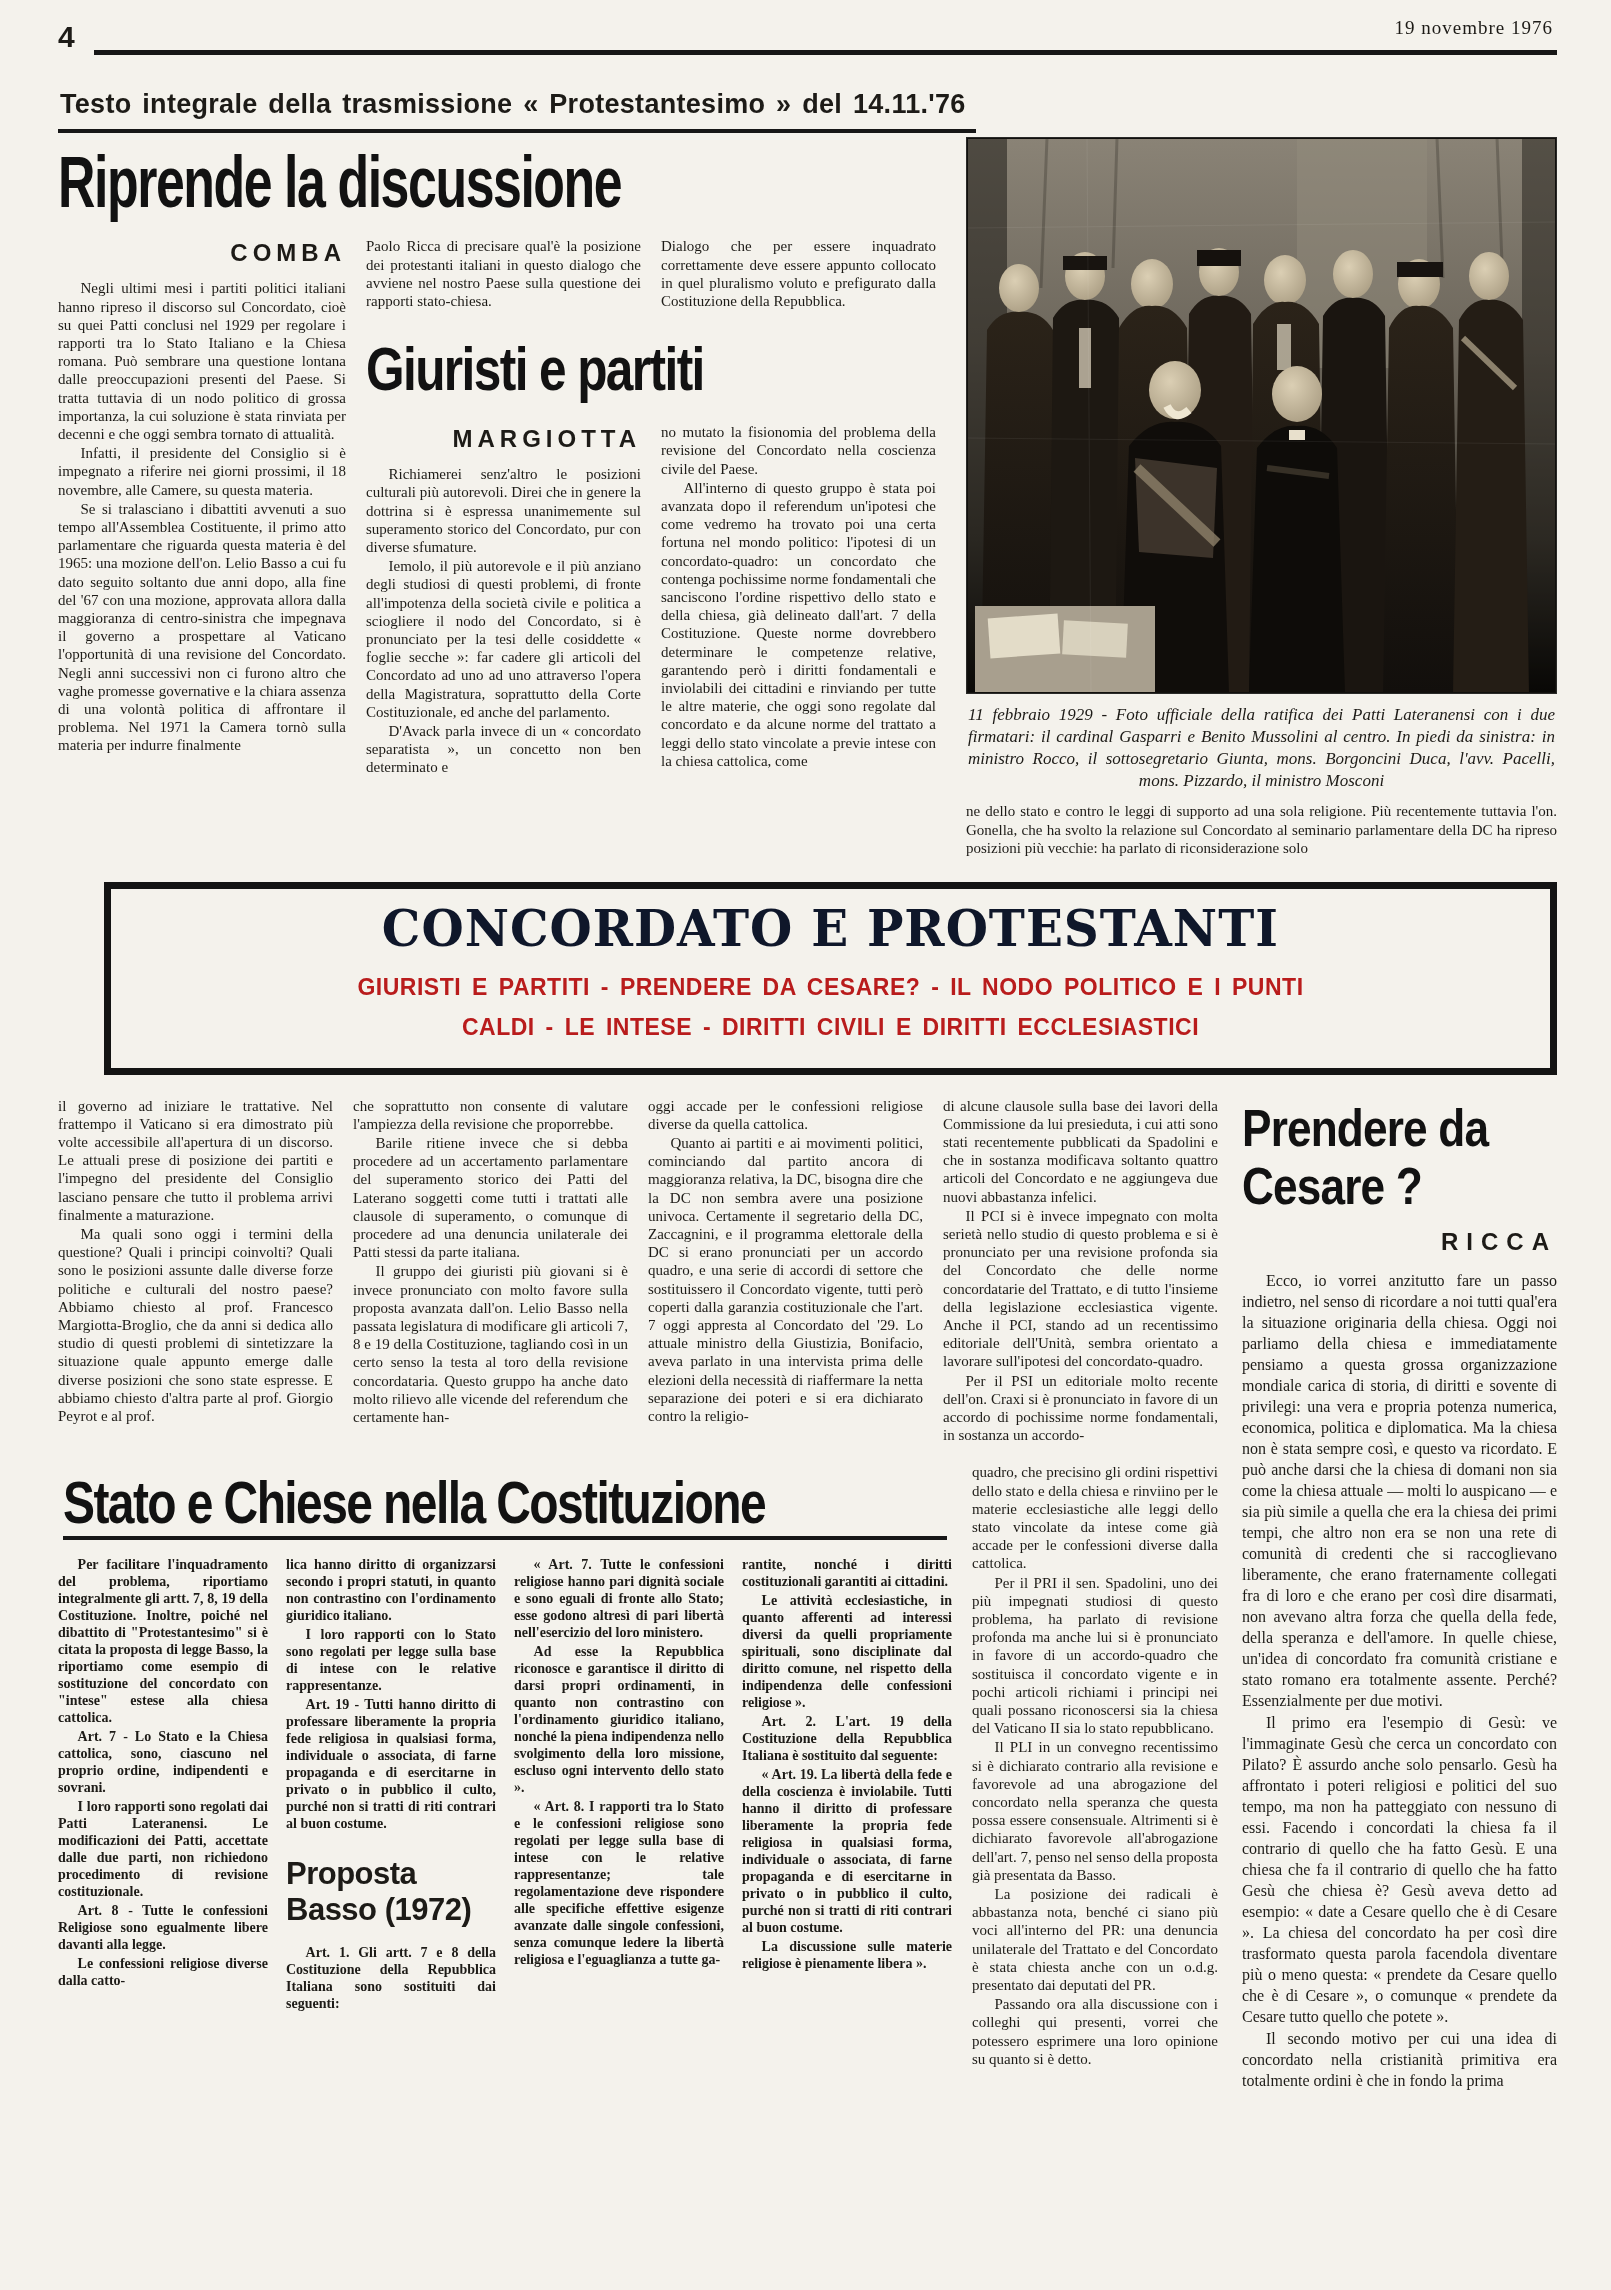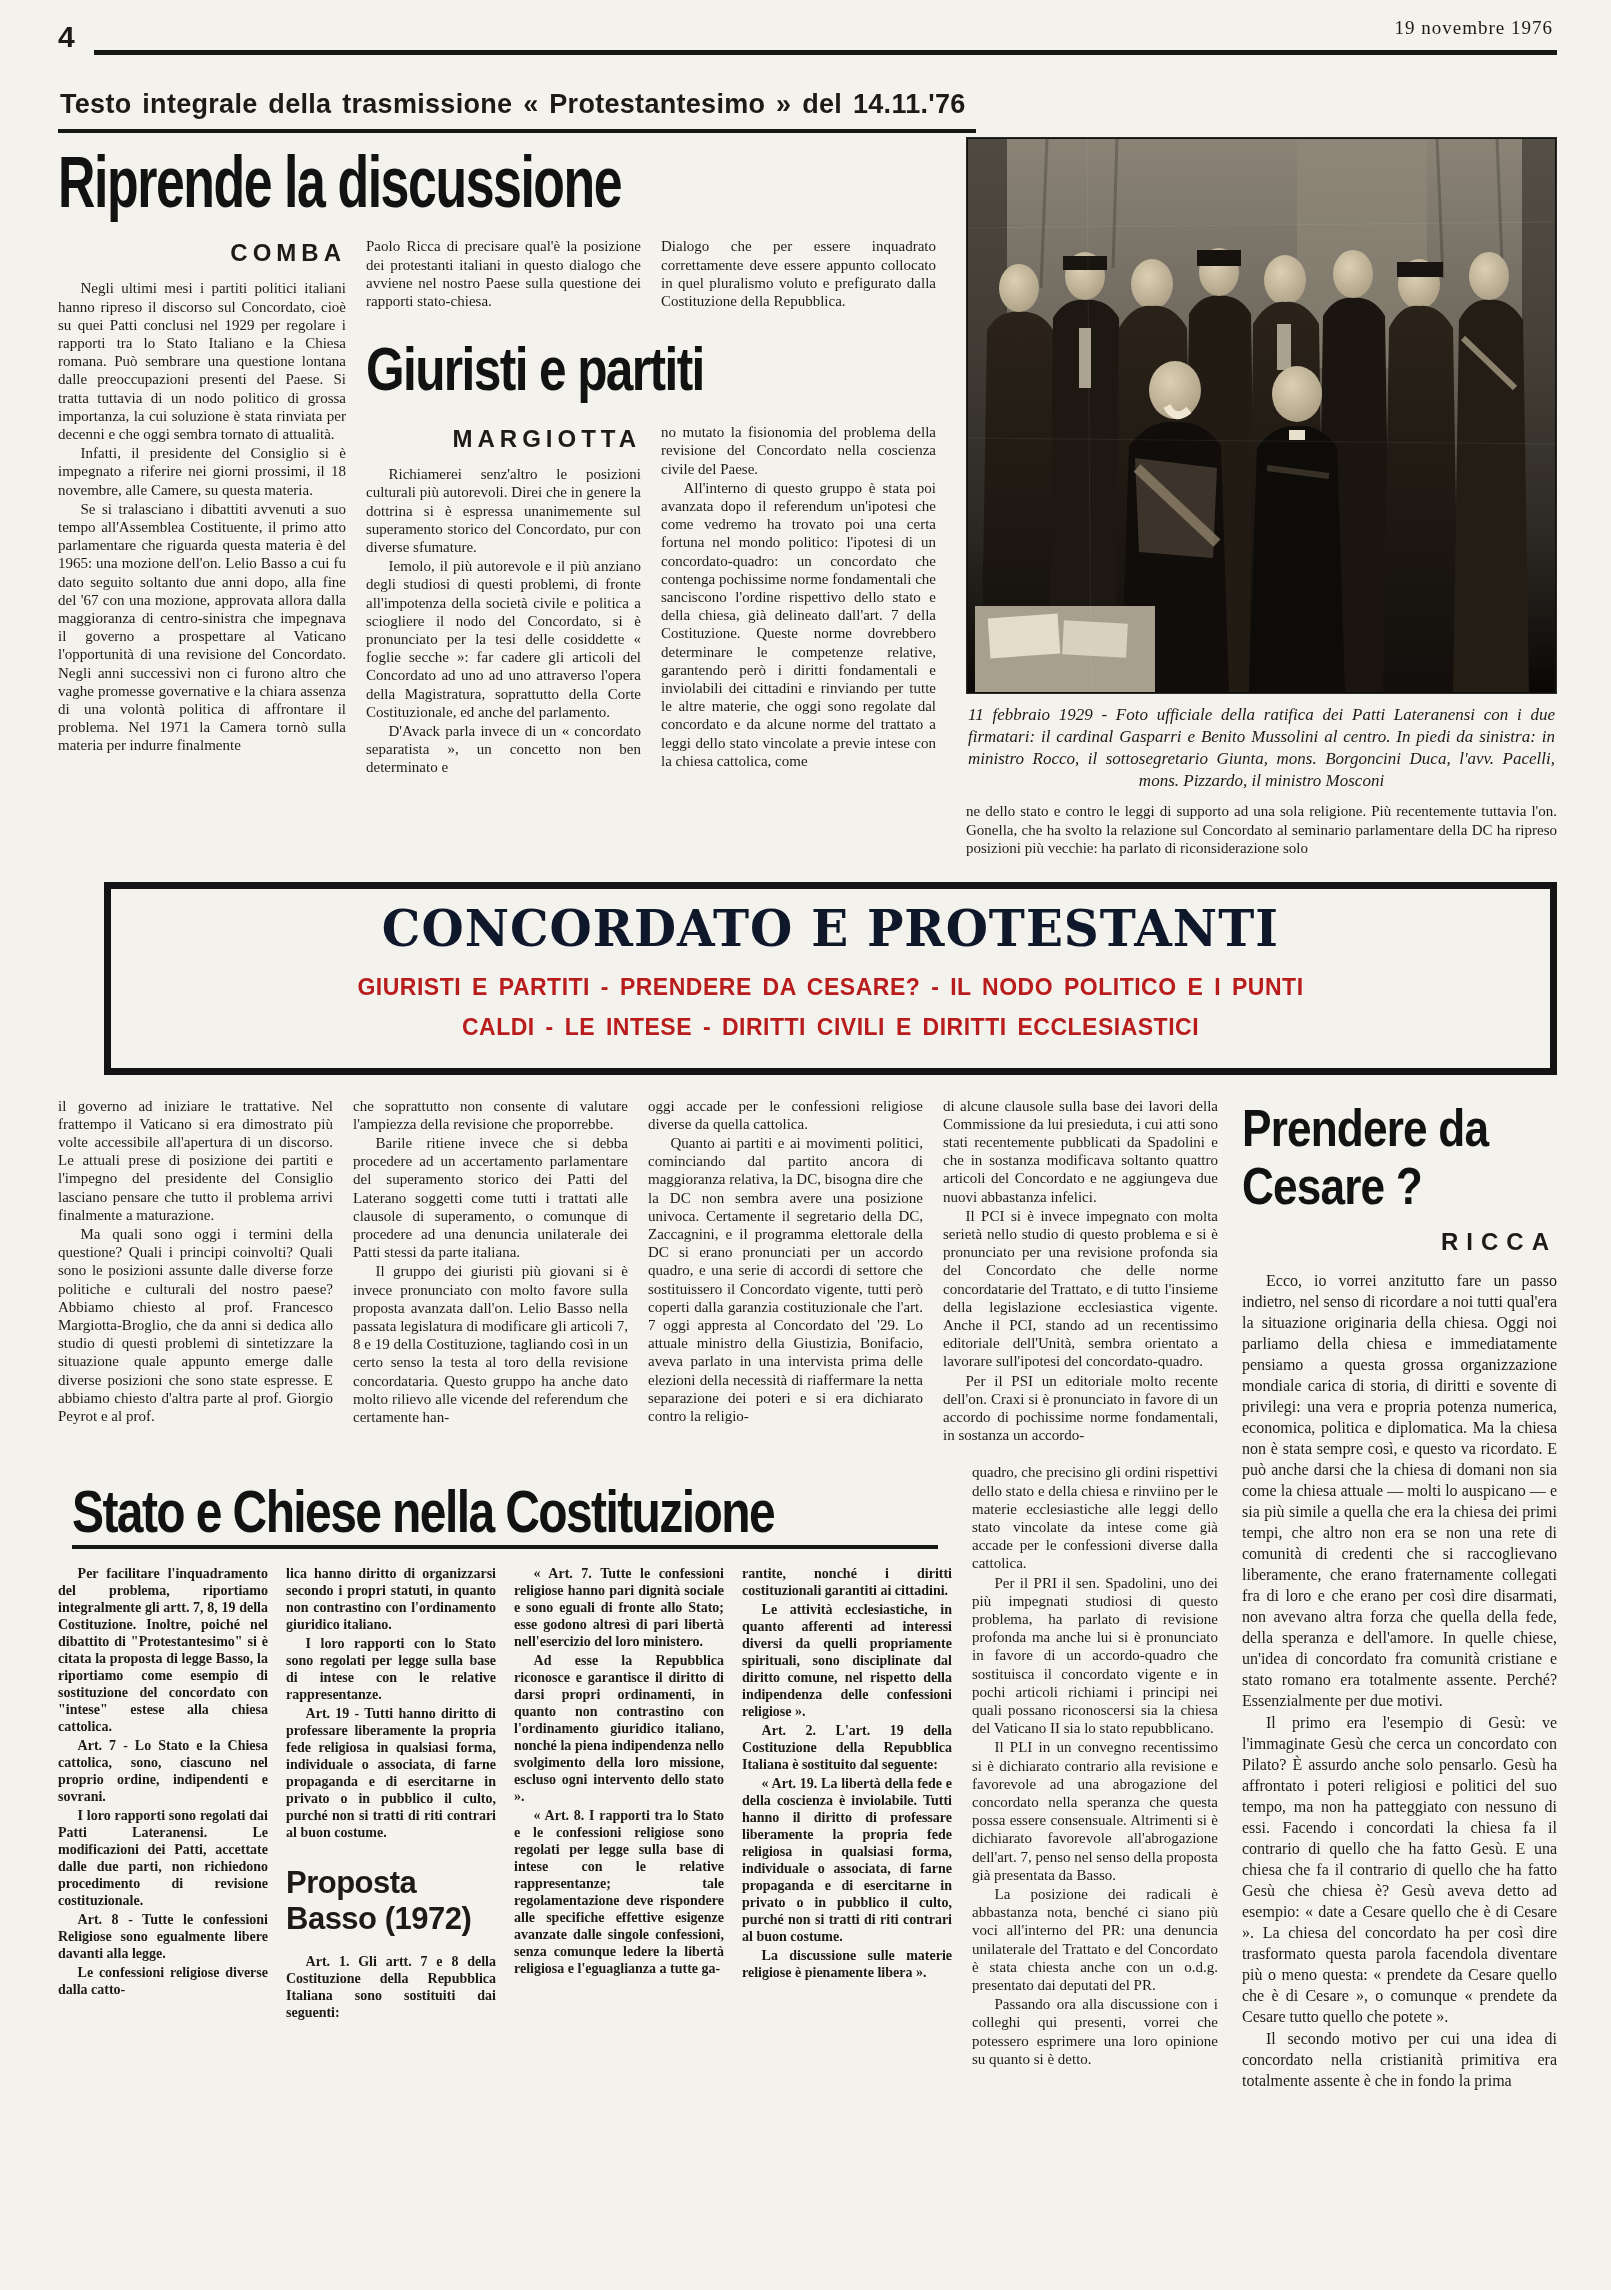--- a/index.html
+++ b/index.html
@@ -19,21 +19,21 @@
     display:inline-block; margin-top:12px; padding:2px 10px 9px 2px;
     border-bottom:4px solid #171717;
     font:700 27px/1.2 "Liberation Sans", sans-serif; letter-spacing:.3px; word-spacing:3px;
   }
   
   .row { display:flex; gap:20px; }
   .body { font:15px/18.2px "Liberation Serif", serif; text-align:justify; }
   .body p { margin:0 0 1px 0; text-indent:1.5em; }
   .cont p:first-child { text-indent:0; }
   .byline { font:700 24px/1 "Liberation Sans", sans-serif; letter-spacing:5px; margin:4px 0 14px 0;text-align:right; }
-  h1,h2,h3 { margin:14px; font-family:"Liberation Sans", sans-serif; color:#121212; }
+  h1,h2,h3 { margin:5px; font-family:"Liberation Sans", sans-serif; color:#121212; }
   .squeeze { display:inline-block; transform:scaleX(.72); transform-origin:0 50%; letter-spacing:-2px; white-space:nowrap; }
   
   .upper { display:flex; gap:30px; margin-top:4px; }
   .upper-left { width:884px; }
   .h-riprende { font-size:72px; font-weight:700; height:88px; margin:4px 0 8px 0; }
   .col1 { width:288px; flex:none; }
   .middle { flex:1; }
   .h-giuristi { font-size:62px; font-weight:700; height:74px; margin:22px 0 16px 0; }
   .upper-right { width:591px; flex:none; }
   .photo { width:591px; height:557px; border:1px solid #2a2a28; background:#444; }
@@ -308,18 +308,18 @@
           </div>
       </div>
     </div>
 
     <div class="colF">
       <h2 class="h-cesare"><span class="squeeze">Prendere da Cesare ?</span></h2>
       <div class="byline byline-lg">RICCA</div>
       <div class="body">
           <p>Ecco, io vorrei anzitutto fare un passo indietro, nel senso di ricordare a noi tutti qual'era la situazione originaria della chiesa. Oggi noi parliamo della chiesa e immediatamente pensiamo a questa grossa organizzazione mondiale carica di storia, di diritti e sovente di privilegi: una vera e propria potenza numerica, economica, politica e diplomatica. Ma la chiesa non è stata sempre così, e questo va ricordato. E può anche darsi che la chiesa di domani non sia come la chiesa attuale — molti lo auspicano — e sia più simile a quella che era la chiesa dei primi tempi, che altro non era se non una rete di comunità di credenti che si raccoglievano liberamente, che erano fraternamente collegati fra di loro e che erano per così dire disarmati, non avevano altra forza che quella della fede, della speranza e dell'amore. In quelle chiese, un'idea di concordato fra comunità cristiane e stato romano era totalmente assente. Perché? Essenzialmente per due motivi.</p>
           <p>Il primo era l'esempio di Gesù: ve l'immaginate Gesù che cerca un concordato con Pilato? È assurdo anche solo pensarlo. Gesù ha affrontato i poteri religiosi e politici del suo tempo, ma non ha patteggiato con nessuno di essi. Facendo i concordati la chiesa fa il contrario di quello che ha fatto Gesù. E una chiesa che fa il contrario di quello che ha fatto Gesù che chiesa è? Gesù aveva detto ad esempio: « date a Cesare quello che è di Cesare ». La chiesa del concordato ha per così dire trasformato questa parola facendola diventare più o meno questa: « prendete da Cesare quello che è di Cesare », o comunque « prendete da Cesare tutto quello che potete ».</p>
-          <p>Il secondo motivo per cui una idea di concordato nella cristianità primitiva era totalmente assente è che in fondo la prima</p>
+          <p>Il secondo motivo per cui una idea di concordato nella cristianità primitiva era totalmente ordini è che in fondo la prima</p>
         </div>
     </div>
   </section>
 
 </div>
 
 </body></html>

